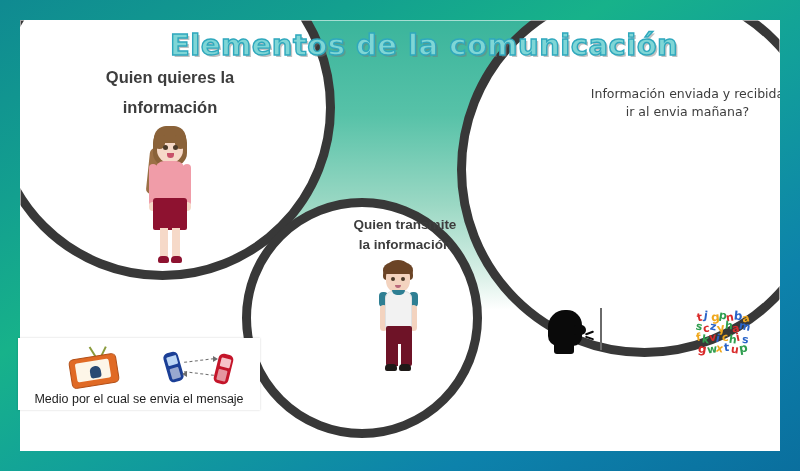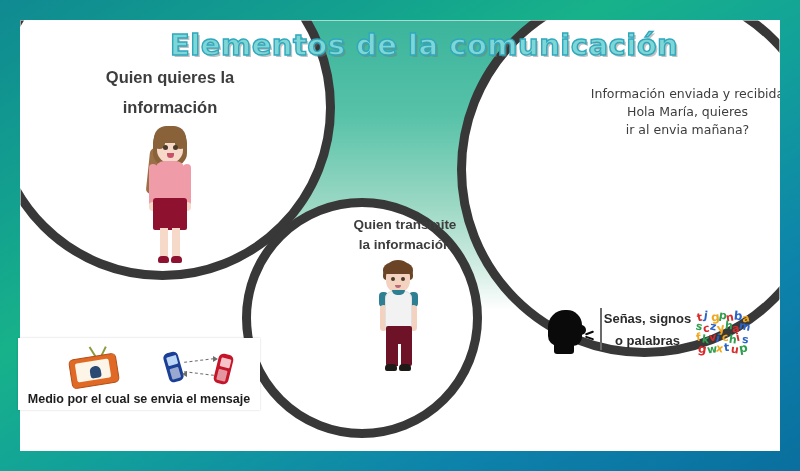--- a/index.html
+++ b/index.html
@@ -126,21 +126,21 @@
   
   .media-panel{
     position:absolute;left:18px;top:338px;
     width:242px;height:72px;
     background:#ffffff;
     box-shadow:0 0 2px rgba(0,0,0,.18);
     z-index:45;
   }
   .media-caption{
     position:absolute;left:0;bottom:4px;width:100%;
-    text-align:center;font-weight:bold;font-size:12.5px;color:#1d1d1d;
+    text-align:center;font-weight:normal;font-size:12.5px;color:#1d1d1d;
   }
   .tv{position:absolute;left:48px;top:8px;width:56px;height:40px;}
   .tv-body{position:absolute;left:4px;top:10px;width:48px;height:30px;background:#e06a25;border-radius:5px;transform:rotate(-9deg);border:1px solid #b24f17;box-sizing:border-box;}
   .tv-screen{position:absolute;left:10px;top:15px;width:34px;height:19px;background:#fdf6e8;border-radius:2px;transform:rotate(-9deg);}
   .tv-img{position:absolute;left:24px;top:20px;width:11px;height:12px;background:#2a4a73;border-radius:5px 5px 3px 3px;transform:rotate(-9deg);}
   .tv-ant{position:absolute;background:#8a9b3c;width:2px;height:13px;top:0px;}
   .tv-ant.l{left:26px;transform:rotate(-32deg);}
   .tv-ant.r{left:36px;transform:rotate(26deg);}
 
   .phones{position:absolute;left:146px;top:8px;width:80px;height:42px;}
@@ -236,37 +236,32 @@
       <div class="b-shirt"></div>
       <div class="b-collar"></div>
       <div class="b-pants"></div>
       <div class="b-pantgap"></div>
       <div class="b-shoe l"></div>
       <div class="b-shoe r"></div>
     </div>
 
     <div class="lbl-mensaje">
       <span class="l1">Información enviada y recibida</span>
-      <span class="l1">Hola María, quieres</span>
       <span class="l1">ir al envia mañana?</span>
     </div>
 
     <div class="head-wrap">
       <div class="head-sk"></div>
       <div class="head-nose"></div>
       <div class="head-neck"></div>
       <div class="spk s1"></div>
       <div class="spk s2"></div>
       <div class="bracket"></div>
     </div>
 
-    <div class="lbl-senas">
-      <span>Señas, signos</span><br>
-      <span>o palabras</span>
-    </div>
 
     <div class="letters" id="letters">
         <span style="left: 1px; top: 2px; color: rgb(217, 43, 43); font-size: 11px; transform: rotate(-12deg);">t</span>
         <span style="left: 8px; top: 0px; color: rgb(42, 100, 200); font-size: 11px; transform: rotate(8deg);">j</span>
         <span style="left: 15px; top: 1px; color: rgb(240, 168, 30); font-size: 12px; transform: rotate(-6deg);">g</span>
         <span style="left: 23px; top: 0px; color: rgb(47, 158, 79); font-size: 11px; transform: rotate(10deg);">p</span>
         <span style="left: 30px; top: 2px; color: rgb(217, 43, 43); font-size: 11px; transform: rotate(-9deg);">n</span>
         <span style="left: 38px; top: 0px; color: rgb(42, 100, 200); font-size: 12px; transform: rotate(6deg);">b</span>
         <span style="left: 46px; top: 3px; color: rgb(240, 168, 30); font-size: 11px; transform: rotate(-14deg);">a</span>
         <span style="left: 0px; top: 11px; color: rgb(47, 158, 79); font-size: 11px; transform: rotate(12deg);">s</span>

